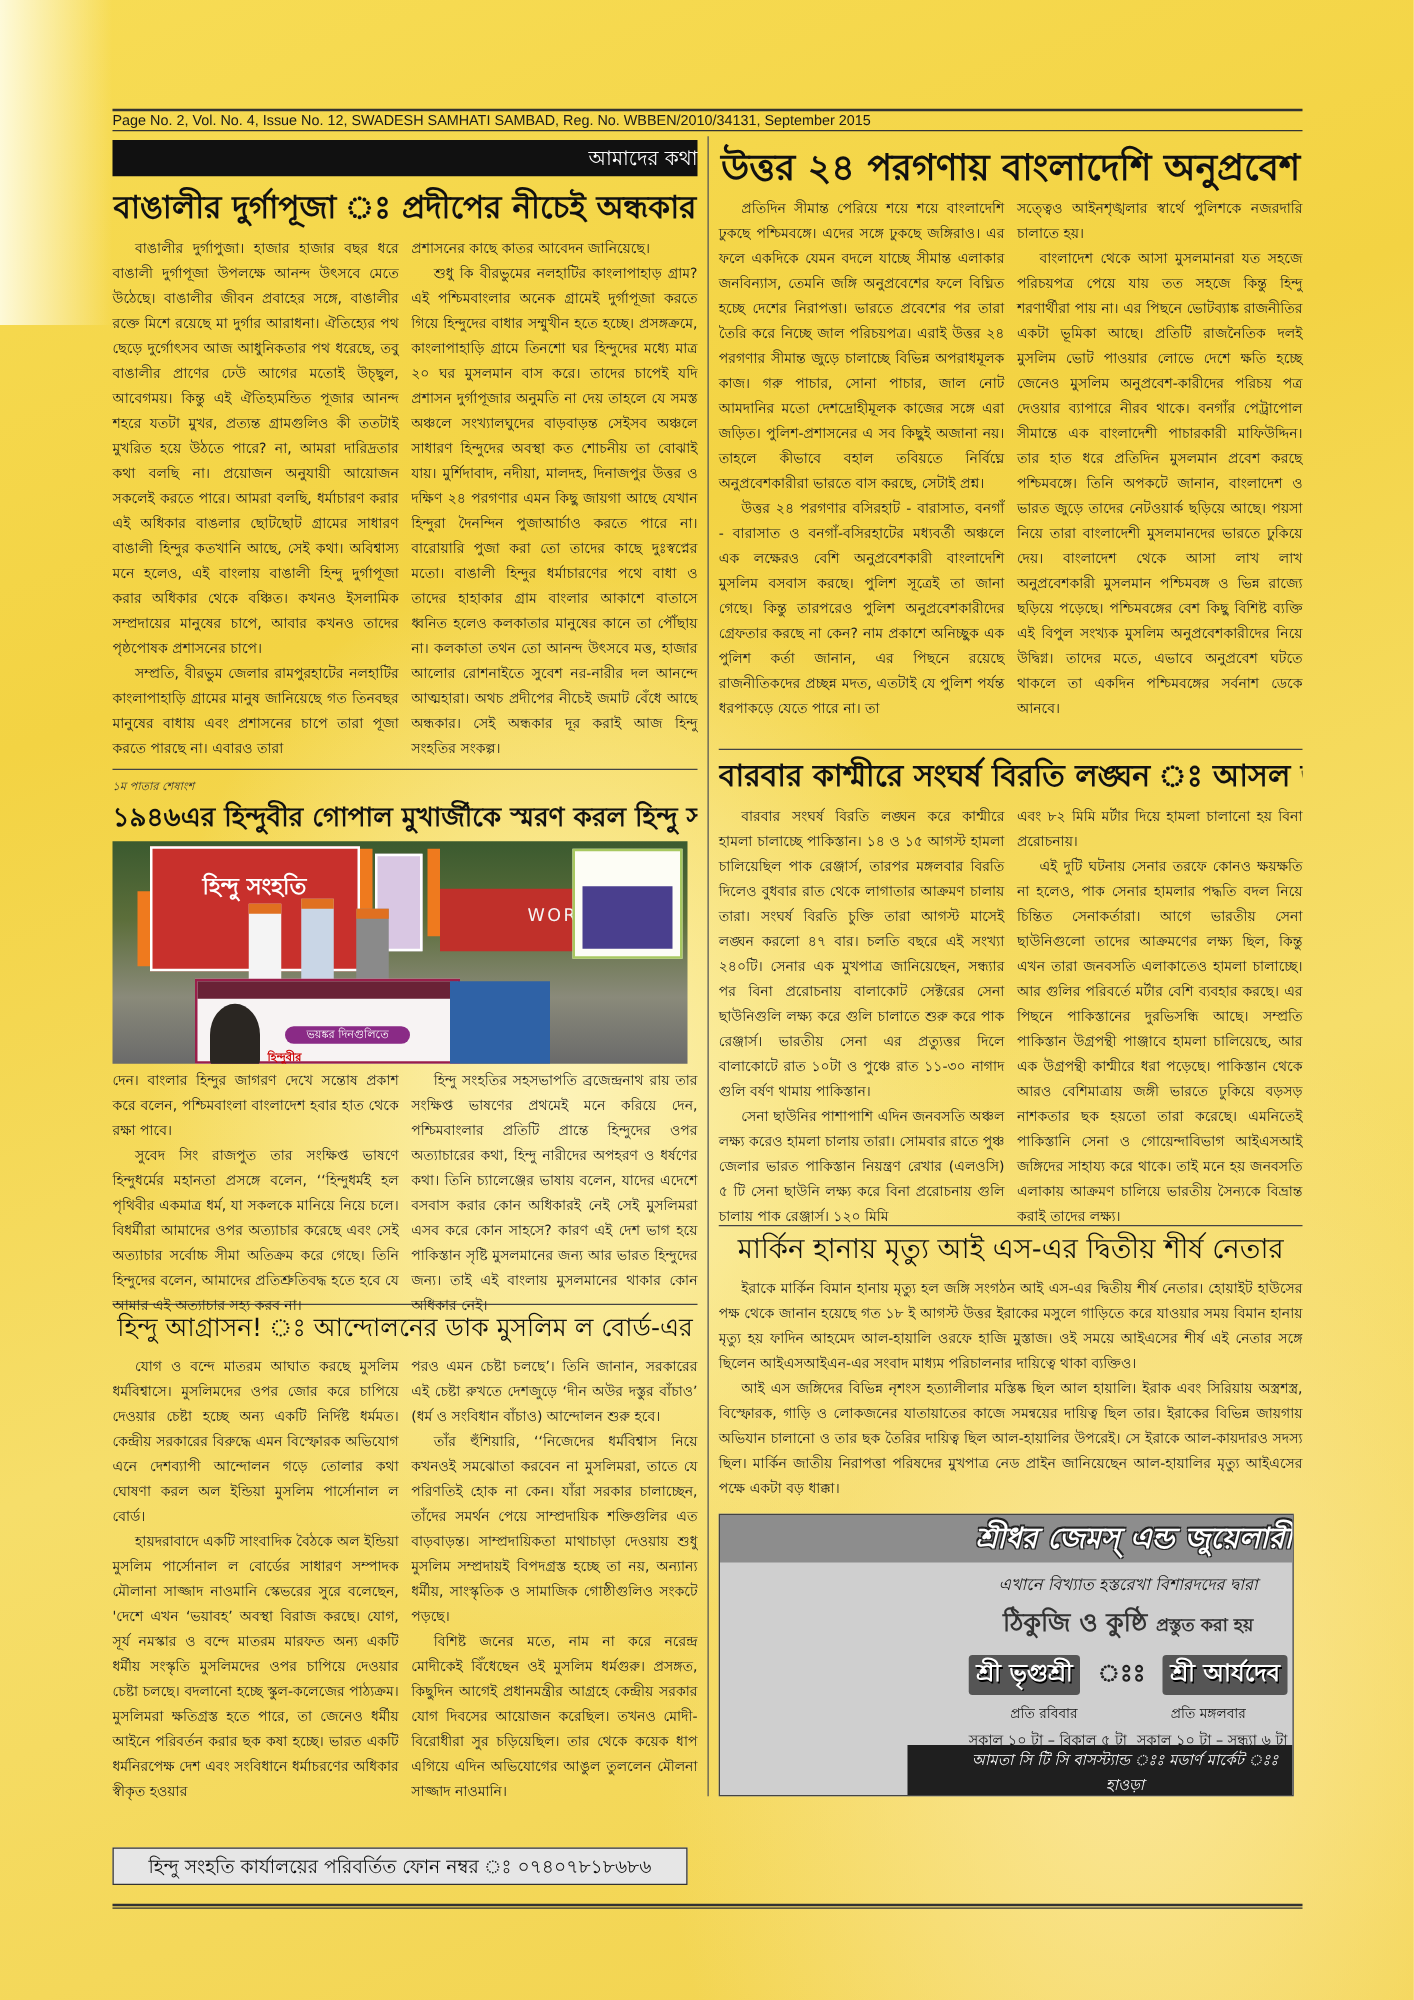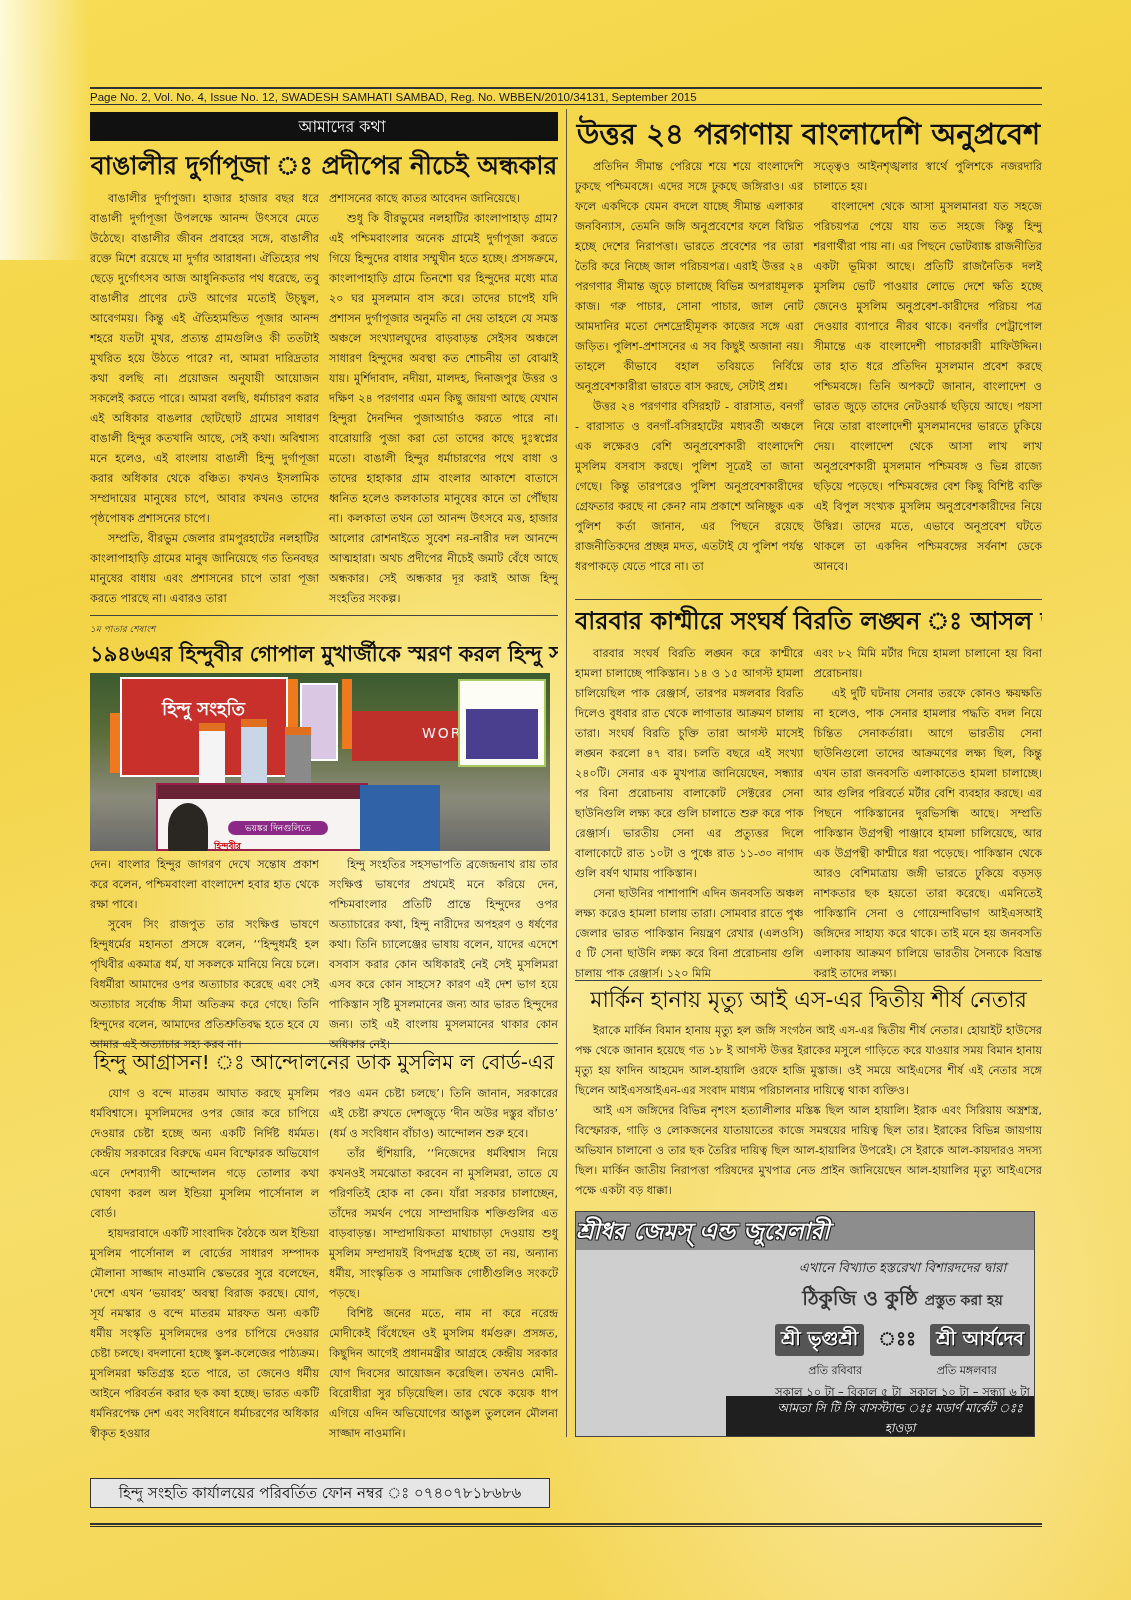--- a/index.html
+++ b/index.html
@@ -20,21 +20,21 @@
   .page { position: absolute; left: 90px; top: 87px; width: 952px; }
   .meta-line {
     border-top: 2px solid #333; border-bottom: 1.5px solid #333;
     font-family: "Liberation Sans", sans-serif; font-size: 11.5px;
     padding: 1px 0 1px 0; height: 18px; line-height: 15px; color: #1a1a1a;
   }
   .cols { position: absolute; top: 22px; left: 0; width: 952px; }
   .left { position: absolute; left: 0; top: 0; width: 468px; }
   .right { position: absolute; left: 476px; top: 0; width: 476px; border-left: 1px solid #555; padding-left: 8px; }
   .col-banner {
-    background: #111; color: #fff; text-align: center;
+    background: #111; color: #fff; text-align: right;
     font-size: 16px; height: 29px; line-height: 29px; margin-top: 3px; padding-left: 36px;
   }
   .headline { text-align: center; font-weight: bold; color: #111; white-space: nowrap; overflow: hidden; }
   .h-large { font-size: 25px; line-height: 34px; }
   .h-xl { font-size: 29px; line-height: 42px; }
   .body-2col { display: flex; gap: 10px; }
   .body-2col .col { flex: 1; }
   .body-text { font-size: 11.2px; line-height: 20px; text-align: justify; color: #222; }
   .body-text p { text-indent: 18px; }
   .body-text p.noindent { text-indent: 0; }
@@ -60,21 +60,21 @@
   .photo .people div { position: absolute; bottom: 0; width: 26px; background: #f4f4f4; border-top: 8px solid #e07020; }
   .photo .flag { position: absolute; width: 10px; height: 60px; background: #ef7a1e; }
   .notice-box {
     margin-top: 6px; border: 1.5px solid #333; background: #e6e6e6;
     height: 30px; line-height: 28px; text-align: center; font-size: 15px; color: #111;
   }
   .double-rule { margin-top: 4px; border-top: 2px solid #333; height: 4px; border-bottom: 1px solid #333; width: 952px; }
   .ad {
     position: relative; width: 460px; height: 226px; background: #cfcfcf; border: 1px solid #444; overflow: hidden; margin-top: 6px;
   }
-  .ad .ad-top { height: 38px; background: #8d8d8d; color: #fff; text-align: left; font-size: 23px; font-weight: bold; font-style: italic; line-height: 38px; text-shadow: 1px 1px 0 #222, -1px -1px 0 #222, 1px -1px 0 #222, -1px 1px 0 #222; }
+  .ad .ad-top { height: 38px; background: #8d8d8d; color: #fff; text-align: right; font-size: 23px; font-weight: bold; font-style: italic; line-height: 38px; text-shadow: 1px 1px 0 #222, -1px -1px 0 #222, 1px -1px 0 #222, -1px 1px 0 #222; }
   .ad .ad-left {
     position: absolute; left: 0; top: 38px; width: 195px; height: 188px; background: #1f1f1f;
     border-top-right-radius: 160px 190px; color: #fff; text-align: center;
   }
   .ad .ad-left .l1 { font-size: 16px; margin-top: 12px; }
   .ad .ad-left .l2 { font-size: 21px; margin-top: 4px; }
   .ad .ad-left .l3 { font-size: 19px; }
   .ad .ad-left .l4 { font-size: 20px; margin-top: 2px; }
   .ad .ad-left .l5 { font-size: 20px; margin-top: 4px; }
   .ad .ad-right { position: absolute; left: 195px; top: 38px; right: 0; height: 150px; text-align: center; }

